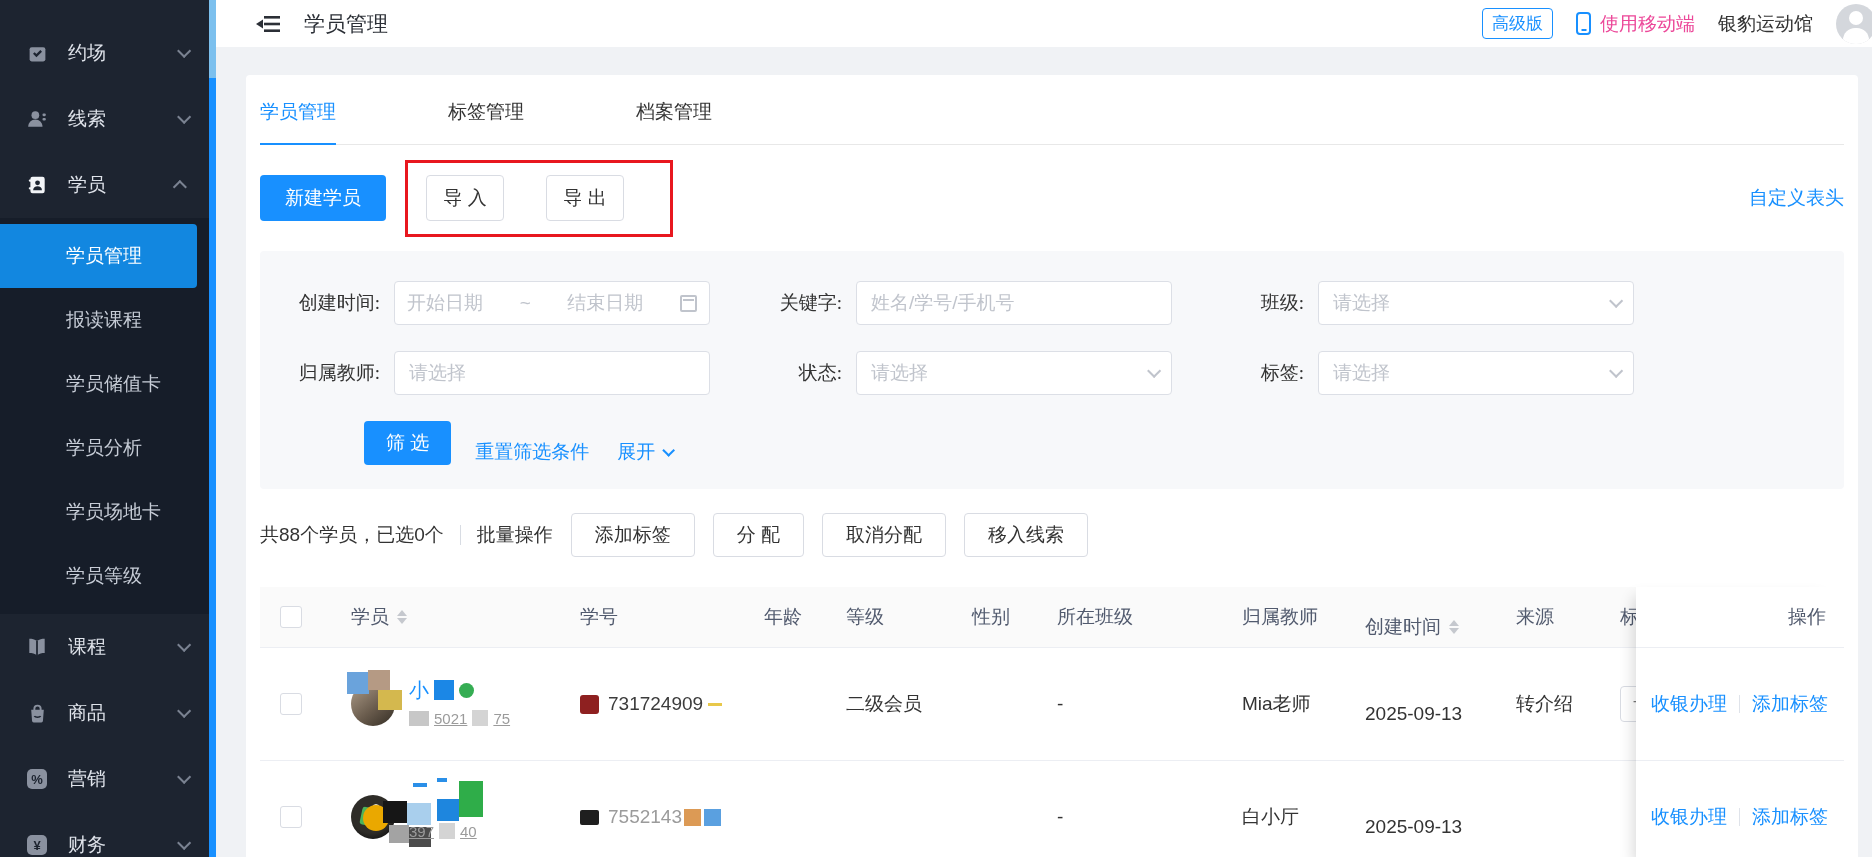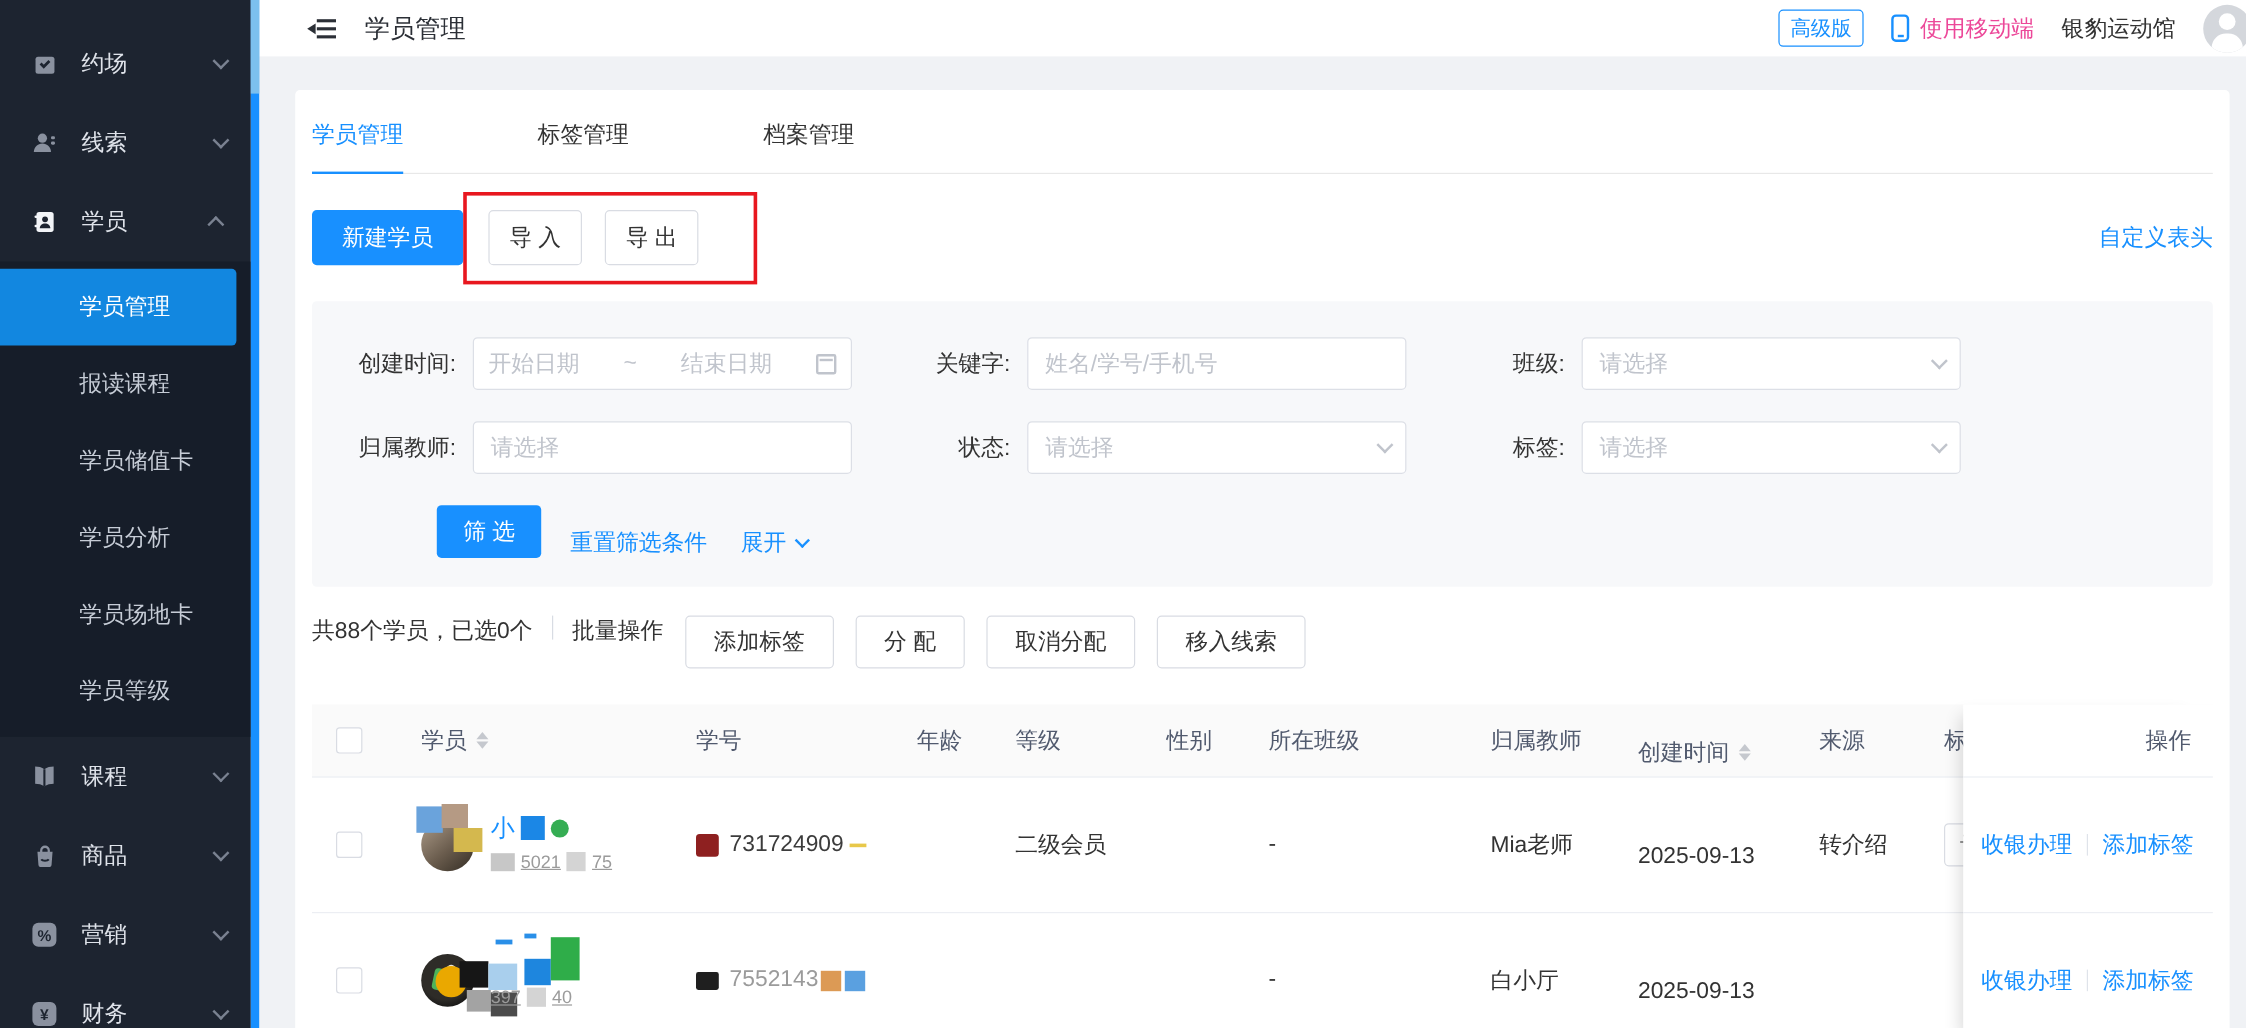--- a/index.html
+++ b/index.html
@@ -45,44 +45,44 @@
   
   .tabs { display:flex; padding-top:24px; border-bottom:1px solid #e8e8e8; }
   .tab { font-size:19px; color:#333; padding-bottom:18px; margin-right:112px; cursor:pointer; }
   .tab.active { color:#1890ff; border-bottom:2px solid #1890ff; margin-bottom:-1px; }
 
   
   .toolbar { display:flex; align-items:center; margin-top:14px; height:78px;justify-content:center; }
   .btn { border:1px solid #d9dce3; background:#fff; color:#333; font-size:19px; border-radius:4px; height:46px; display:inline-flex; align-items:center; justify-content:center; cursor:pointer; }
   .btn-primary { background:#1890ff; border:none; color:#fff; }
   .new-btn { padding:0 25px; }
-  .red-box { display:inline-flex; gap:19px; border:3px solid #e8171f; padding:12px 46px 13px 18px; }
+  .red-box { display:inline-flex; gap:42px; border:3px solid #e8171f; padding:12px 46px 13px 18px; margin-left:19px; }
   .imp-btn { width:78px; }
   .link { color:#1890ff; font-size:19px; cursor:pointer; text-decoration:none; }
   .custom-link { margin-left:auto; }
 
   
   .filter-panel { background:#f7f8fa; border-radius:4px; margin-top:14px; padding:30px 0 24px; }
   .f-row { display:flex; margin-bottom:26px; }
   .f-group { display:flex; align-items:center; margin-left:12px; }
   .f-group:first-child { margin-left:0; }
-  .f-label { width:134px; text-align:right; padding-right:14px; font-size:19px; color:#333; flex-shrink:0; }
+  .f-label { width:134px; text-align:right; padding-right:14px; font-size:19px; color:#333; flex-shrink:0;font-family:Liberation Serif, serif; }
   .control { width:316px; height:44px; background:#fff; border:1px solid #dcdfe6; border-radius:4px; display:flex; align-items:center; padding:0 14px; font-size:19px; color:#c0c4cc; cursor:text; }
   .daterange { justify-content:space-between; padding:0 12px; cursor:pointer; }
   .cal-ic { width:17px; height:17px; border:2px solid #c0c4cc; border-radius:2px; position:relative; }
   .cal-ic::before { content:""; position:absolute; top:2px; left:1px; right:1px; height:2px; background:#c0c4cc; }
   .sel-chev { margin-left:auto; }
   .chev.gray { border-color:#c0c4cc; }
   .f-actions { display:flex; align-items:flex-end; margin-left:104px; margin-bottom:0; }
   .filter-btn { height:44px; padding:0 22px; font-size:19px; }
   .reset-link { margin-left:24px; }
   .expand-link { margin-left:28px; display:inline-flex; align-items:center; gap:7px; }
 
   
-  .batch-row { display:flex; align-items:flex-start; margin-top:24px; font-size:19px; color:#333; }
+  .batch-row { display:flex; align-items:center; margin-top:24px; font-size:19px; color:#333; }
   .v-div { width:1px; height:20px; background:#d8dce3; margin:0 16px; }
   .batch-btn { height:44px; padding:0 23px; margin-left:18px; }
 
   
   .table { position:relative; margin-top:30px; font-size:19px; }
   .trow { display:flex; align-items:center; border-bottom:1px solid #eceef3; }
   .thead { background:#fafafa; height:61px; color:#515a6e; }
   .drow { height:113px; color:#333; }
   .c1{width:91px; padding-left:20px;} .c2{width:229px;} .c3{width:184px;} .c4{width:82px;}
   .c5{width:126px;} .c6{width:85px;} .c7{width:185px;} .c8{width:123px;}

